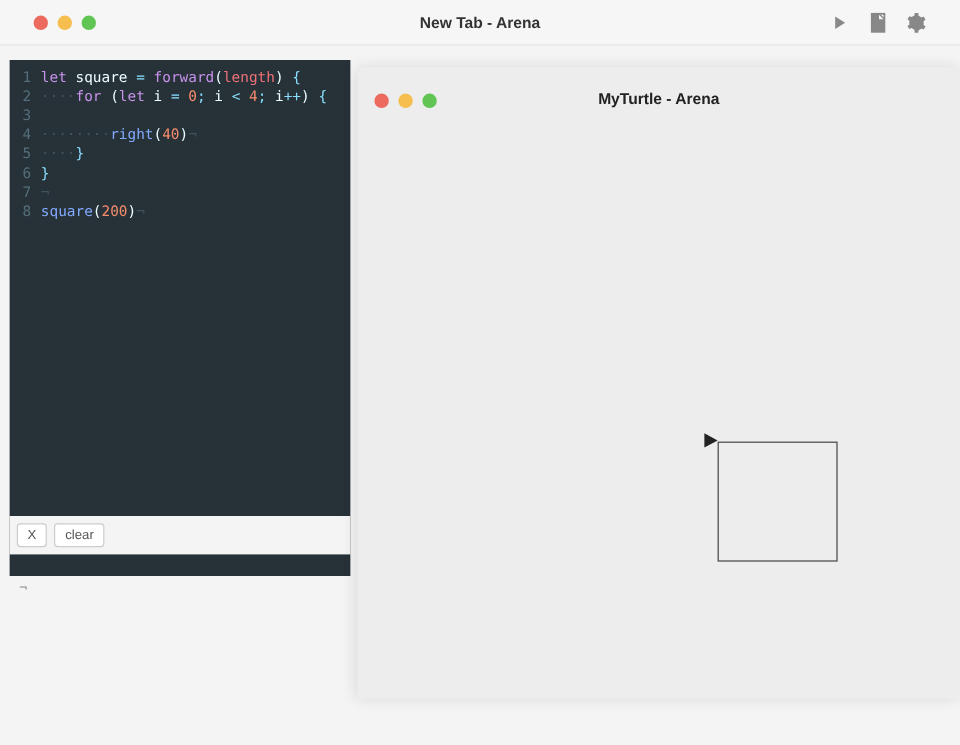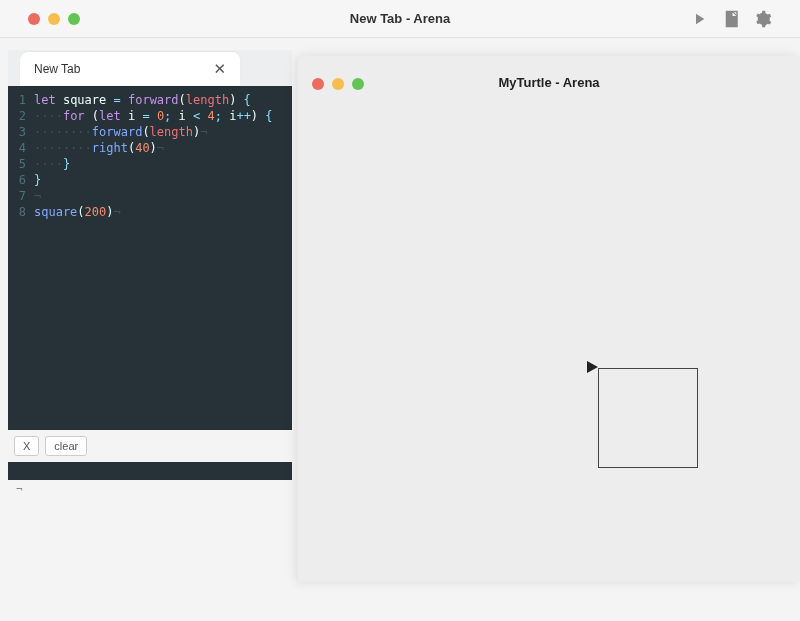--- a/index.html
+++ b/index.html
@@ -234,30 +234,24 @@
       </svg>
     <svg class="toolbar-icon" viewBox="0 0 24 24">
         <path d="M12 8a4 4 0 100 8 4 4 0 000-8zm9 4a7.9 7.9 0 00-.2-1.8l2.2-1.7-2-3.4-2.6 1a8 8 0 00-3.1-1.8L15 1h-4l-.3 2.8a8 8 0 00-3.1 1.8l-2.6-1-2 3.4 2.2 1.7A8 8 0 005 12c0 .6.1 1.2.2 1.8l-2.2 1.7 2 3.4 2.6-1a8 8 0 003.1 1.8L11 23h4l.3-2.8a8 8 0 003.1-1.8l2.6 1 2-3.4-2.2-1.7c.1-.6.2-1.2.2-1.8z"></path>
       </svg>
   </div>
 </div>
 
 <div class="content-area">
 
   <div class="editor-panel">
-    <div class="tab-strip">
-      <div class="tab">
-        <span>New Tab</span>
-        <span class="tab-close">✕</span>
-      </div>
-    </div>
     <div class="code-editor" id="code-editor">
         <div class="code-line"><span class="gutter">1</span><span class="code"><span class="tok-kw">let </span><span class="tok-ident">square</span><span class="tok-op"> = </span><span class="tok-kw">forward</span><span class="tok-paren">(</span><span class="tok-special">length</span><span class="tok-paren">)</span><span class="tok-brace"> {</span></span></div>
         <div class="code-line"><span class="gutter">2</span><span class="code"><span class="dots">····</span><span class="tok-kw">for </span><span class="tok-paren">(</span><span class="tok-kw">let </span><span class="tok-ident">i</span><span class="tok-op"> = </span><span class="tok-num">0</span><span class="tok-op">; </span><span class="tok-ident">i</span><span class="tok-op"> &lt; </span><span class="tok-num">4</span><span class="tok-op">; </span><span class="tok-ident">i</span><span class="tok-op">++</span><span class="tok-paren">)</span><span class="tok-brace"> {</span></span></div>
-        <div class="code-line"><span class="gutter">3</span><span class="code"><span class="dots">········</span><span class="tok-func">forward</span><span class="tok-paren">(</span><span class="tok-special">length</span><span class="tok-paren">)</span><span class="dots">¬</span></span></div>
+        <div class="code-line"><span class="gutter">3</span></div>
         <div class="code-line"><span class="gutter">4</span><span class="code"><span class="dots">········</span><span class="tok-func">right</span><span class="tok-paren">(</span><span class="tok-num">40</span><span class="tok-paren">)</span><span class="dots">¬</span></span></div>
         <div class="code-line"><span class="gutter">5</span><span class="code"><span class="dots">····</span><span class="tok-brace">}</span></span></div>
         <div class="code-line"><span class="gutter">6</span><span class="code"><span class="tok-brace">}</span></span></div>
         <div class="code-line"><span class="gutter">7</span><span class="code"><span class="dots">¬</span></span></div>
         <div class="code-line"><span class="gutter">8</span><span class="code"><span class="tok-func">square</span><span class="tok-paren">(</span><span class="tok-num">200</span><span class="tok-paren">)</span><span class="dots">¬</span></span></div>
       </div>
   </div>
 
   <div class="console-bar" style="position:absolute; left:8px; top:392px; width:284px;">
     <button class="console-btn">X</button>

